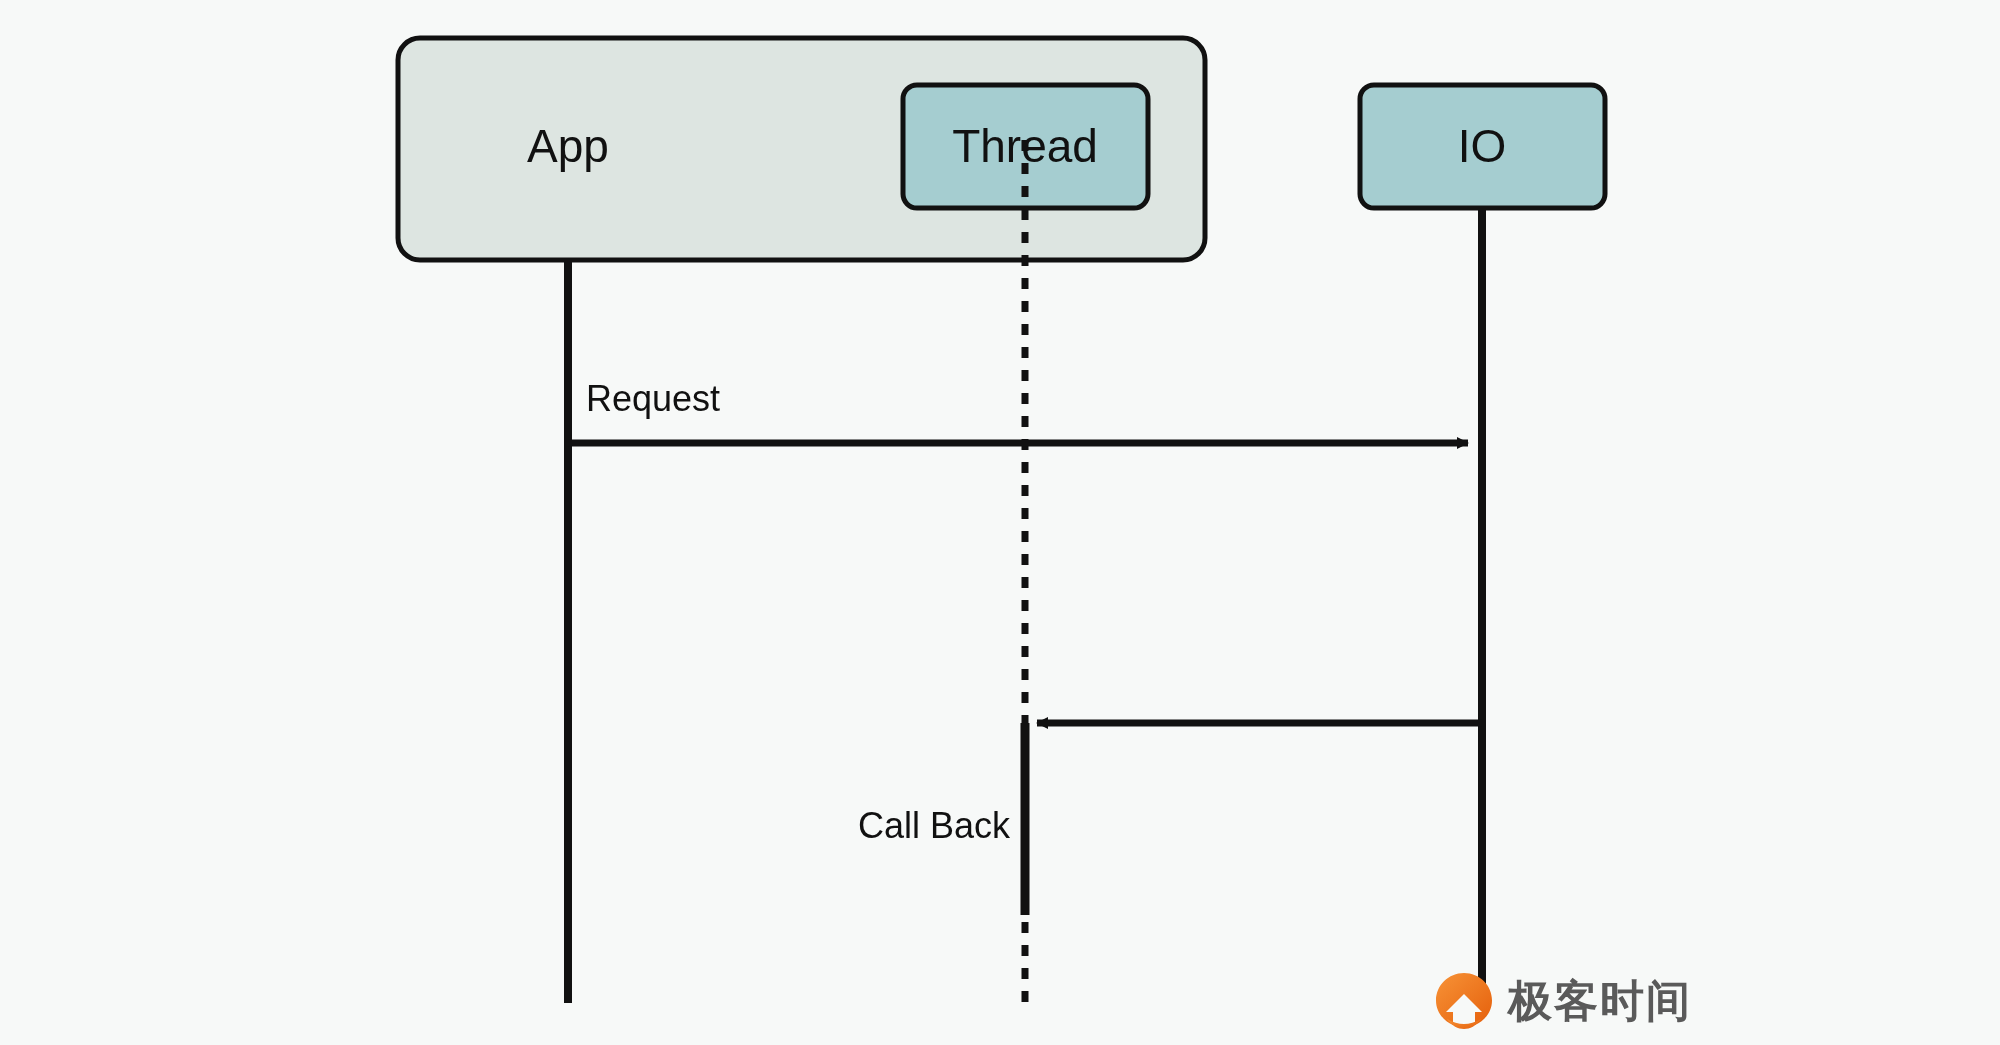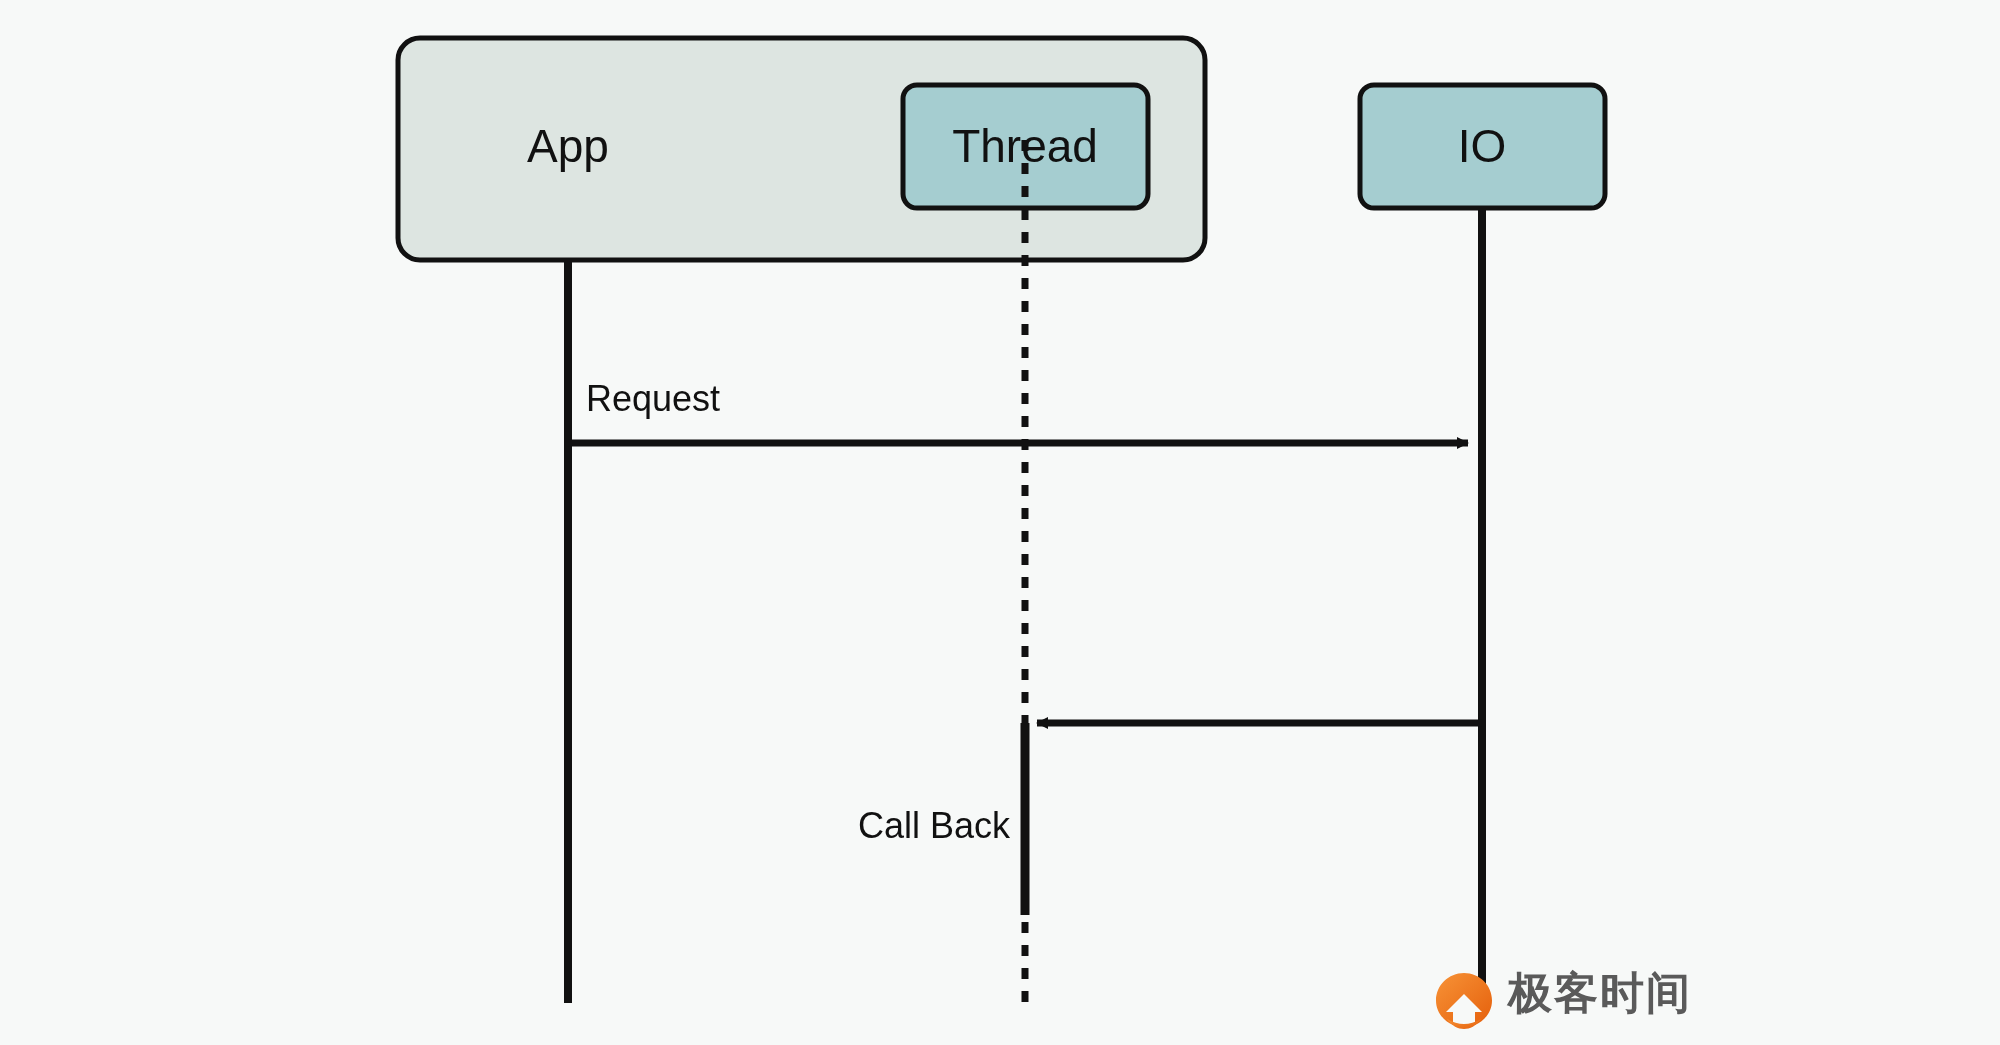--- a/index.html
+++ b/index.html
@@ -42,21 +42,21 @@
     dominant-baseline: middle;
   }
   .msg-label.end {
     text-anchor: end;
   }
   .brand {
     position: absolute;
     right: 28px;
     bottom: 14px;
     display: flex;
-    align-items: flex-start;
+    align-items: center;
     gap: 14px;
   }
   .brand-text {
     font-family: "Liberation Sans", sans-serif;
     font-size: 44px;
     font-weight: bold;
     color: #5a5a5a;
     letter-spacing: 2px;
     line-height: 1;
   }

